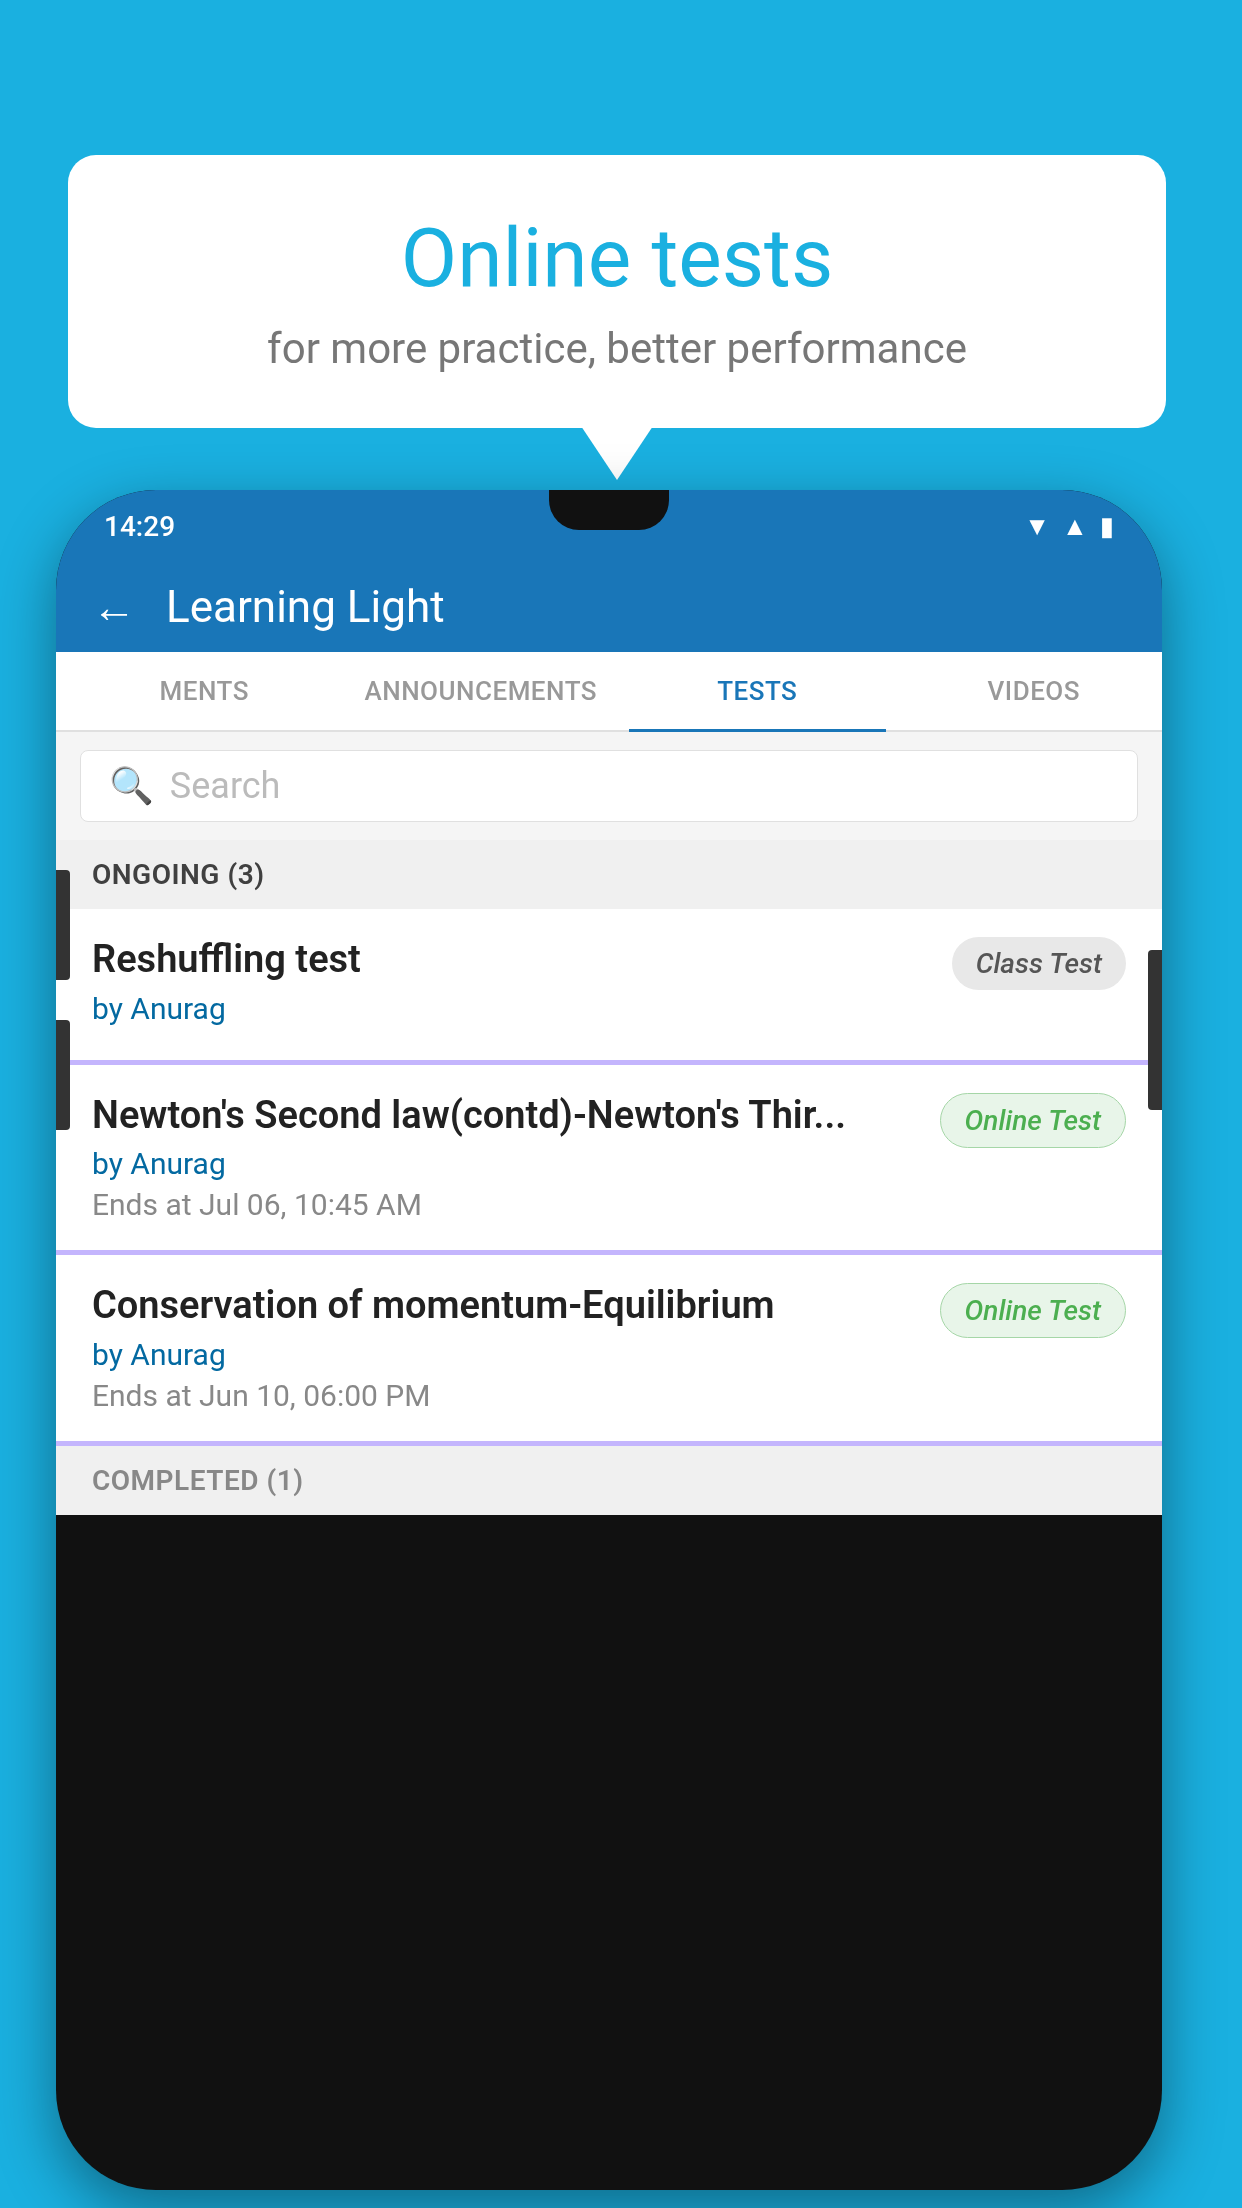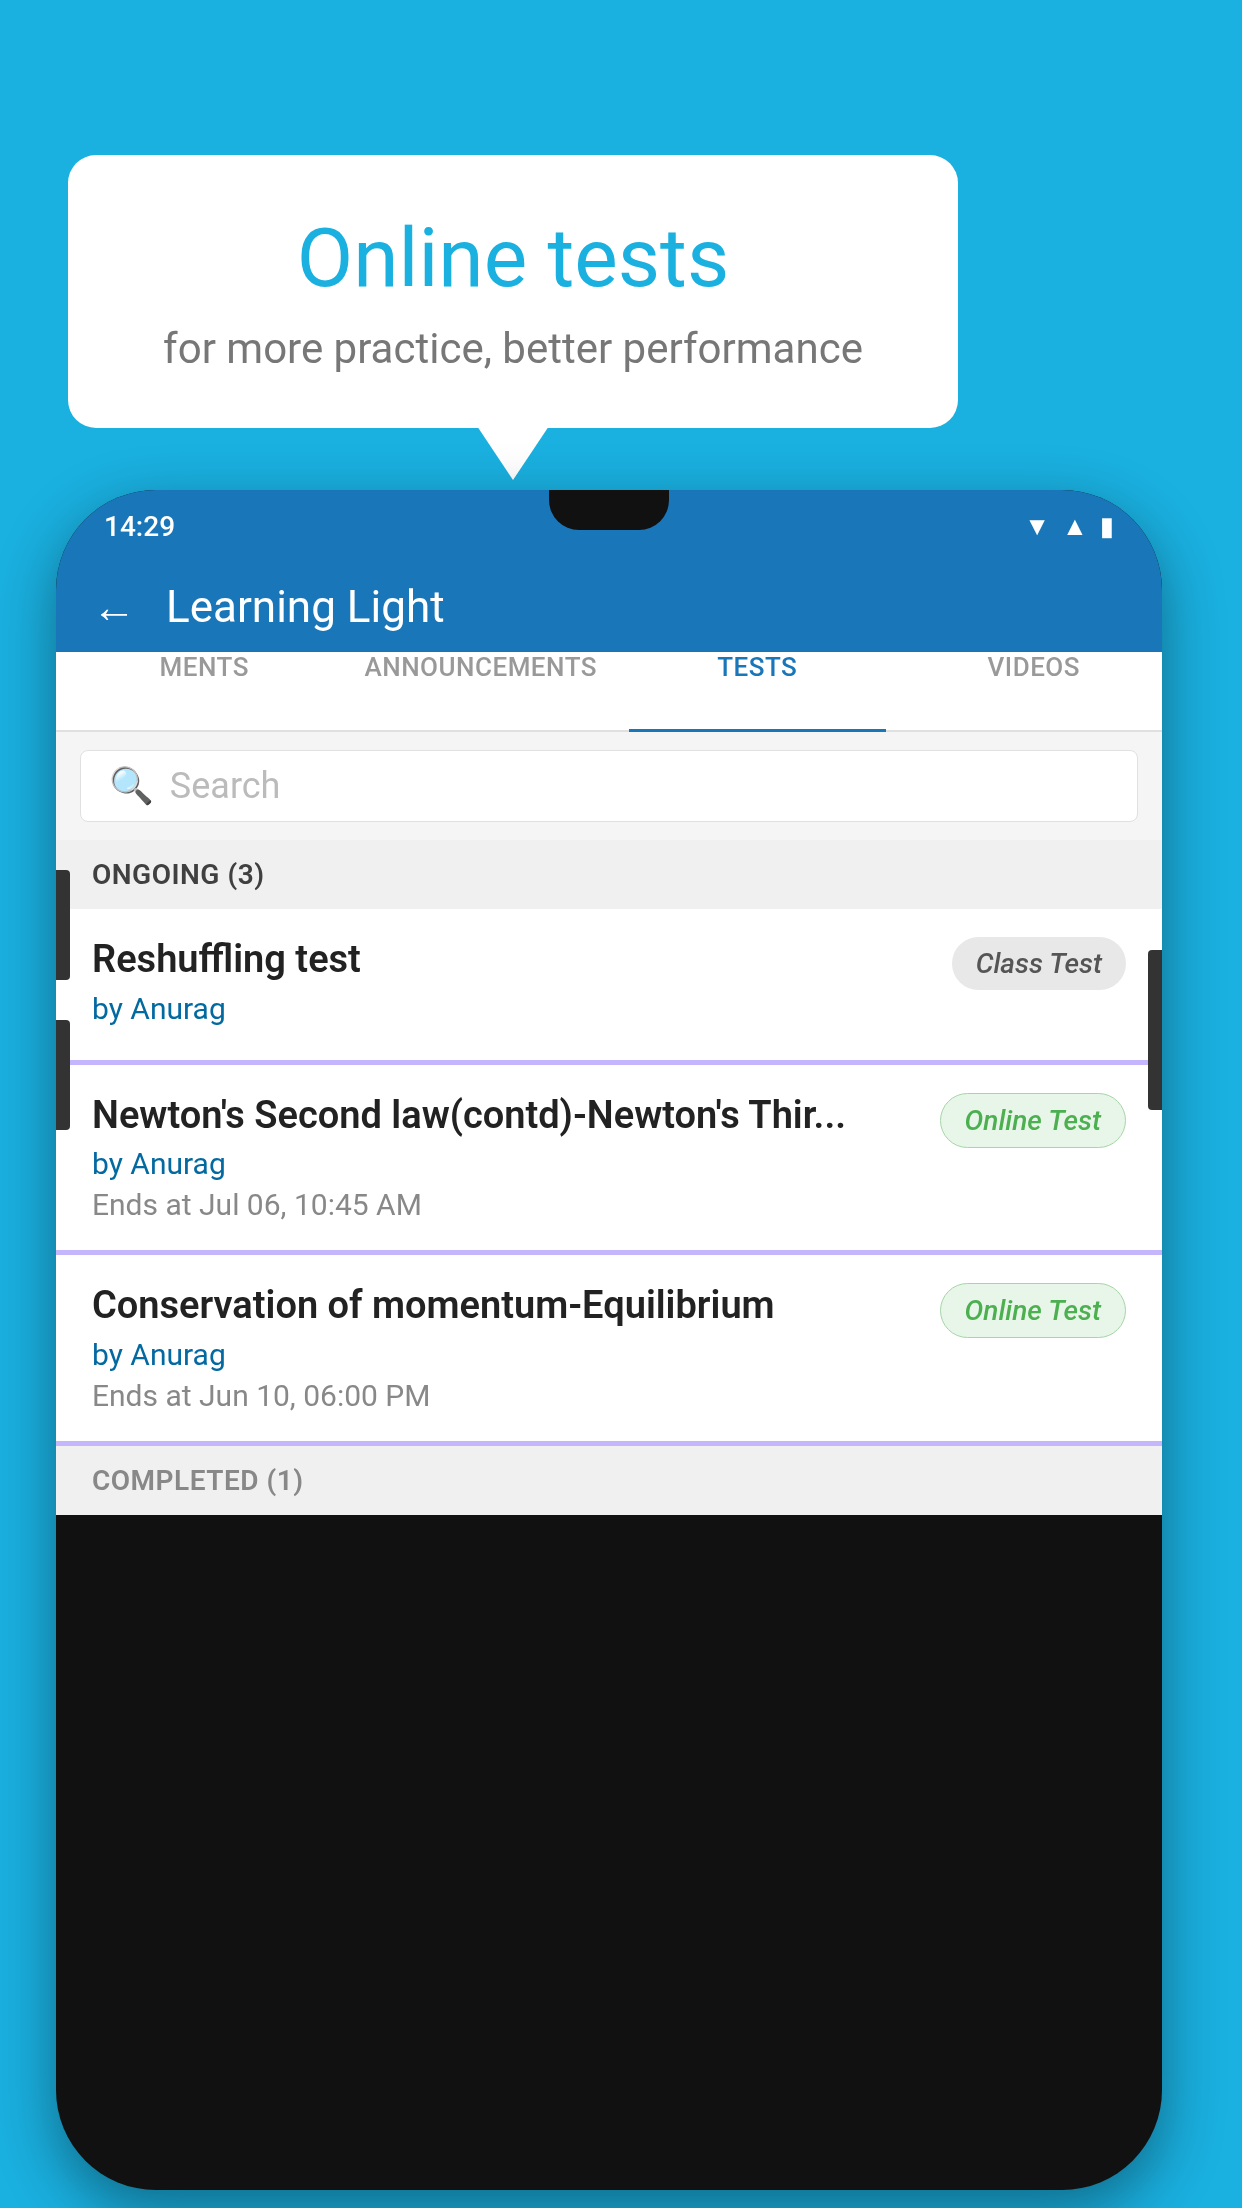--- a/index.html
+++ b/index.html
@@ -11,21 +11,21 @@
       font-family: 'Roboto', Arial, sans-serif;
       overflow: hidden;
       position: relative;
     }
 
     
     .speech-bubble {
       position: absolute;
       top: 155px;
       left: 68px;
-      width: 890px;
+      width: 1098px;
       background: white;
       border-radius: 28px;
       padding: 55px 40px 55px 40px;
       text-align: center;
     }
     .speech-bubble::after {
       content: '';
       position: absolute;
       bottom: -52px;
       left: 50%;
@@ -121,20 +121,21 @@
     
     .tabs-container {
       background: white;
       display: flex;
       border-bottom: 2px solid #e0e0e0;
       height: 80px;
     }
     .tab {
       flex: 1;
       display: flex;
+      align-items: center;
       justify-content: center;
       font-size: 26px;
       color: #999;
       letter-spacing: 0.5px;
       font-weight: 500;
       cursor: pointer;
       position: relative;
       text-transform: uppercase;
       margin-left: 20px;
     }

